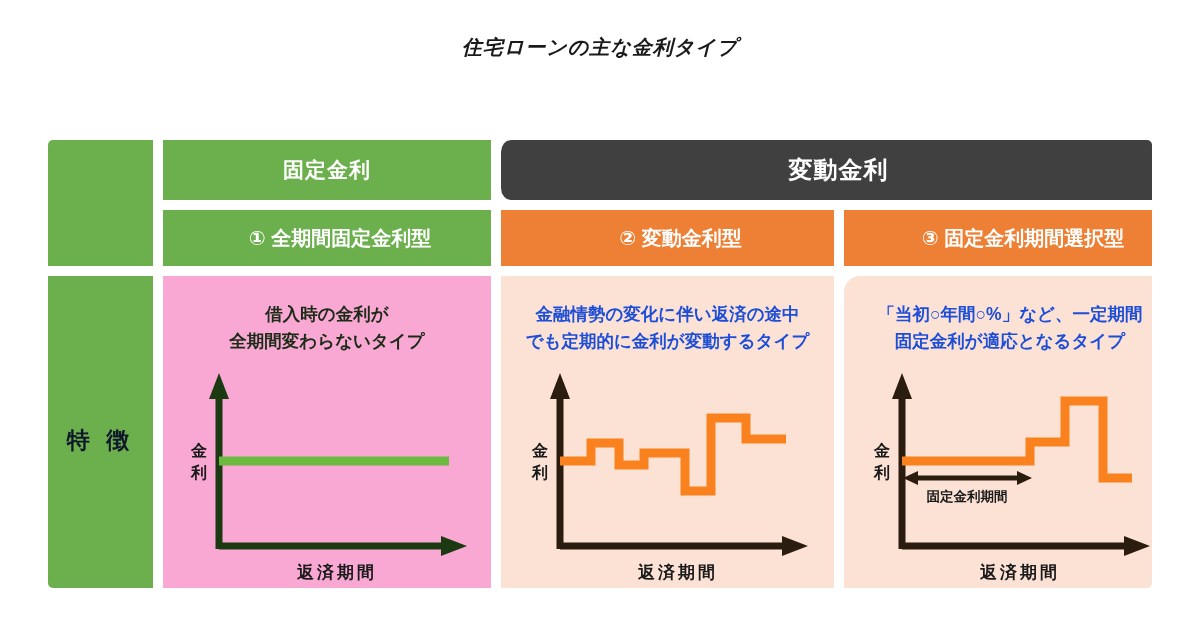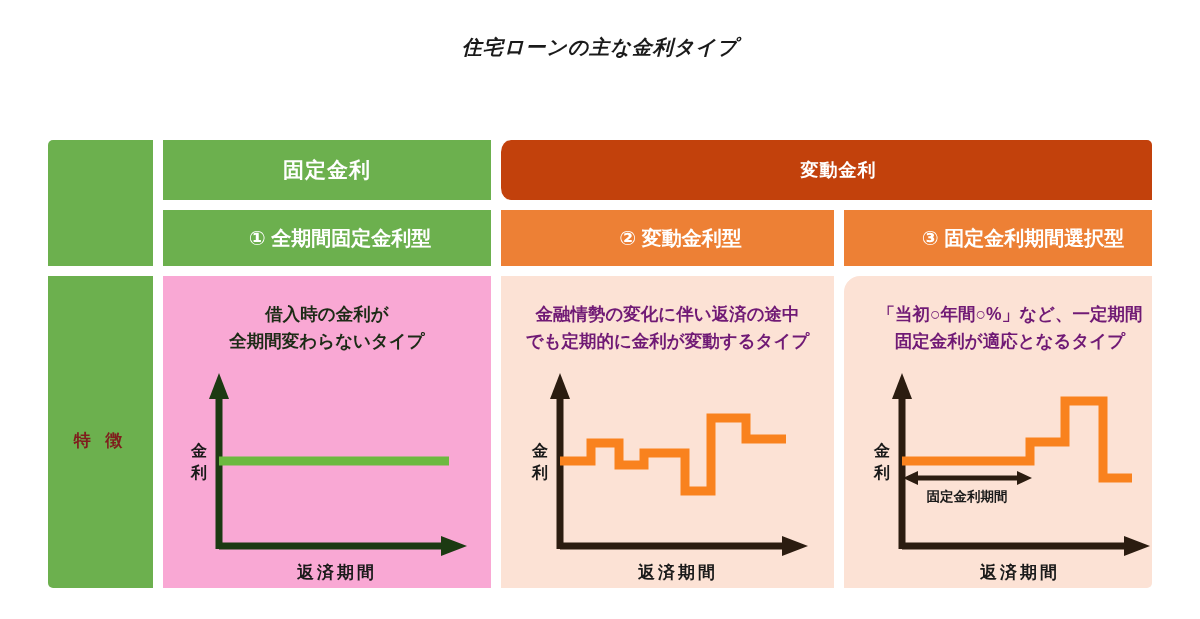--- a/index.html
+++ b/index.html
@@ -33,37 +33,37 @@
     overflow:hidden;
     margin-top:20px;
   }
   .cell{position:relative;box-sizing:border-box;}
 
   
   .side-head{background:#6cb04e;grid-column:1;grid-row:1 / span 2;}
   .side-label{
     background:#6cb04e;grid-column:1;grid-row:3;
     display:flex;align-items:center;justify-content:center;
-    color:#7f1d1d;font-size:17px;font-weight:bold;letter-spacing:5px;
+    color:#0f172a;font-size:23px;font-weight:bold;letter-spacing:5px;
     border-top:2px solid #ffffff;
   }
 
   
   .hdr{
     display:flex;align-items:center;justify-content:center;
     color:#ffffff;font-weight:bold;white-space:nowrap;
   }
   .hdr-fixed{
     grid-column:2;grid-row:1;background:#6cb04e;
     font-size:21px;letter-spacing:1px;
     border-left:2px solid #ffffff;
   }
   .hdr-var{
-    grid-column:3 / span 2;grid-row:1;background:#c2410c;
-    font-size:18px;letter-spacing:1px;
+    grid-column:3 / span 2;grid-row:1;background:#404040;
+    font-size:24px;letter-spacing:1px;
     border-left:2px solid #ffffff;
     border-radius:12px;
   }
   
   .sub{
     display:flex;align-items:center;justify-content:center;
     color:#ffffff;font-weight:bold;font-size:20px;white-space:nowrap;
     border-top:2px solid #ffffff;
     padding-left:26px;
   }
@@ -78,21 +78,21 @@
     border-top:2px solid #ffffff;
     border-left:2px solid #ffffff;
   }
   .body1{grid-column:2;background:#f9a8d4;}
   .body2{grid-column:3;background:#fce2d5;}
   .body3{grid-column:4;background:#fce2d5;border-radius:18px;}
 
   .desc{
     margin-top:25px;
     text-align:center;
-    font-size:17.5px;font-weight:bold;color:#701a75;
+    font-size:17.5px;font-weight:bold;color:#1d4ed8;
     line-height:1.55;
     white-space:pre-line;
   }
   .desc.g{color:#1c2b16;}
 
   .chartwrap{margin-top:6px;}
 </style>
 </head>
 <body>
 

